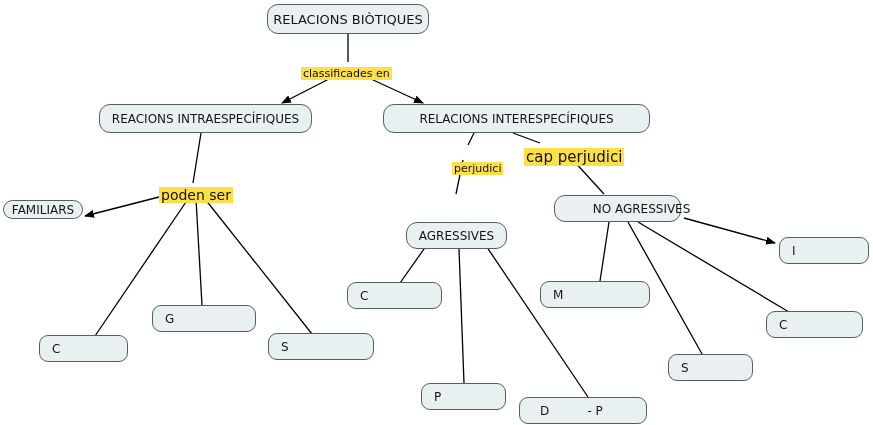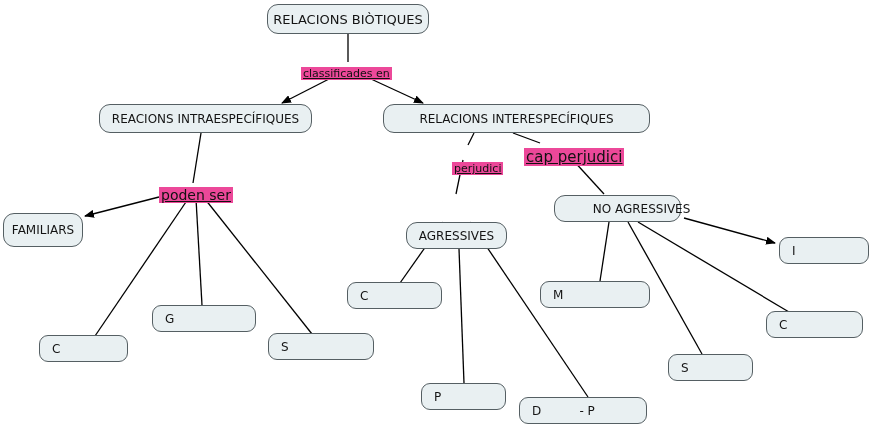--- a/index.html
+++ b/index.html
@@ -41,23 +41,22 @@
   }
   .node.left {
     justify-content: flex-start;
     padding-left: 12px;
   }
   .edge-label {
     position: absolute;
     color: #111111;
     white-space: nowrap;
     z-index: 3;
-    background: #ec4899;
+    background: #fde047;
     padding: 0 2px;
-    text-decoration: underline;
   }
 </style>
 </head>
 <body>
 
 <div id="canvas">
   <svg id="edge-layer" viewBox="0 0 873 425" xmlns="http://www.w3.org/2000/svg">
     <defs>
       <marker id="arrowhead" markerWidth="10" markerHeight="8" refX="9" refY="4" orient="auto" markerUnits="userSpaceOnUse">
         <path d="M0,0 L10,4 L0,8 z" fill="#000000"></path>
@@ -88,21 +87,21 @@
   <div id="nodes-group">
       <div class="node center" style="left: 267px; top: 4px; width: 162px; height: 30px; font-size: 13px; background: rgb(233, 240, 242); border-color: rgb(85, 95, 99);">
         <span style="white-space: pre;">RELACIONS BIÒTIQUES</span>
       </div>
       <div class="node center" style="left: 99px; top: 104px; width: 213px; height: 29px; font-size: 12px; background: rgb(233, 240, 242); border-color: rgb(85, 95, 99);">
         <span style="white-space: pre;">REACIONS INTRAESPECÍFIQUES</span>
       </div>
       <div class="node center" style="left: 383px; top: 104px; width: 267px; height: 29px; font-size: 12px; background: rgb(233, 240, 242); border-color: rgb(85, 95, 99);">
         <span style="white-space: pre;">RELACIONS INTERESPECÍFIQUES</span>
       </div>
-      <div class="node center" style="left: 3px; top: 213px; width: 80px; height: 34px; font-size: 12px; background: rgb(233, 240, 242); border-color: rgb(85, 95, 99);">
+      <div class="node center" style="left: 3px; top: 200px; width: 80px; height: 19px; font-size: 12px; background: rgb(233, 240, 242); border-color: rgb(85, 95, 99);">
         <span style="white-space: pre;">FAMILIARS</span>
       </div>
       <div class="node center" style="left: 406px; top: 195px; width: 101px; height: 27px; font-size: 12px; background: rgb(233, 240, 242); border-color: rgb(85, 95, 99); margin-top: 27px;">
         <span style="white-space: pre;">AGRESSIVES</span>
       </div>
       <div class="node center" style="left: 554px; top: 195px; width: 127px; height: 27px; font-size: 12px; background: rgb(233, 240, 242); border-color: rgb(85, 95, 99);">
         <span style="white-space: pre; margin-left: 48px;">NO AGRESSIVES</span>
       </div>
       <div class="node left" style="left: 39px; top: 335px; width: 89px; height: 27px; font-size: 12px; background: rgb(233, 240, 242); border-color: rgb(85, 95, 99);">
         <span style="white-space: pre;">C</span>
@@ -113,21 +112,21 @@
       <div class="node left" style="left: 268px; top: 333px; width: 106px; height: 27px; font-size: 12px; background: rgb(233, 240, 242); border-color: rgb(85, 95, 99);">
         <span style="white-space: pre;">S</span>
       </div>
       <div class="node left" style="left: 347px; top: 282px; width: 95px; height: 27px; font-size: 12px; background: rgb(233, 240, 242); border-color: rgb(85, 95, 99);">
         <span style="white-space: pre;">C</span>
       </div>
       <div class="node left" style="left: 421px; top: 383px; width: 85px; height: 27px; font-size: 12px; background: rgb(233, 240, 242); border-color: rgb(85, 95, 99);">
         <span style="white-space: pre;">P</span>
       </div>
       <div class="node left" style="left: 519px; top: 397px; width: 128px; height: 27px; font-size: 12px; background: rgb(233, 240, 242); border-color: rgb(85, 95, 99);">
-        <span style="white-space: pre;">D          - P</span>
+        <span style="white-space: pre; margin-left: 8px;">D          - P</span>
       </div>
       <div class="node left" style="left: 540px; top: 281px; width: 110px; height: 27px; font-size: 12px; background: rgb(233, 240, 242); border-color: rgb(85, 95, 99);">
         <span style="white-space: pre;">M</span>
       </div>
       <div class="node left" style="left: 779px; top: 237px; width: 90px; height: 27px; font-size: 12px; background: rgb(233, 240, 242); border-color: rgb(85, 95, 99);">
         <span style="white-space: pre;">I</span>
       </div>
       <div class="node left" style="left: 766px; top: 311px; width: 97px; height: 27px; font-size: 12px; background: rgb(233, 240, 242); border-color: rgb(85, 95, 99);">
         <span style="white-space: pre;">C</span>
       </div>

